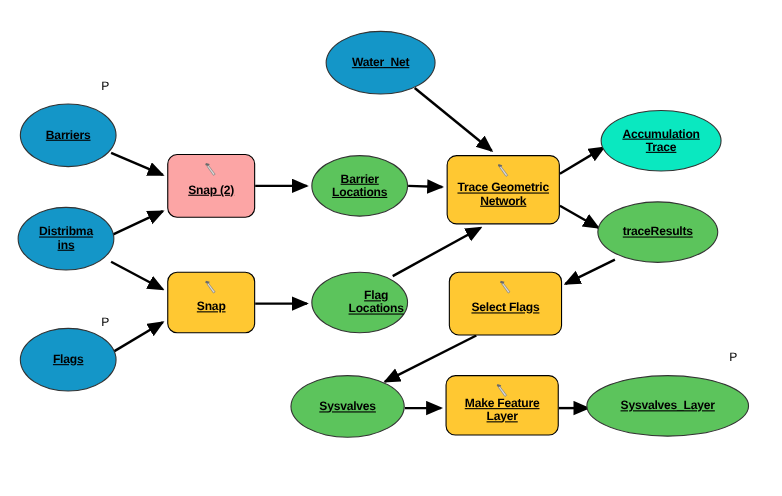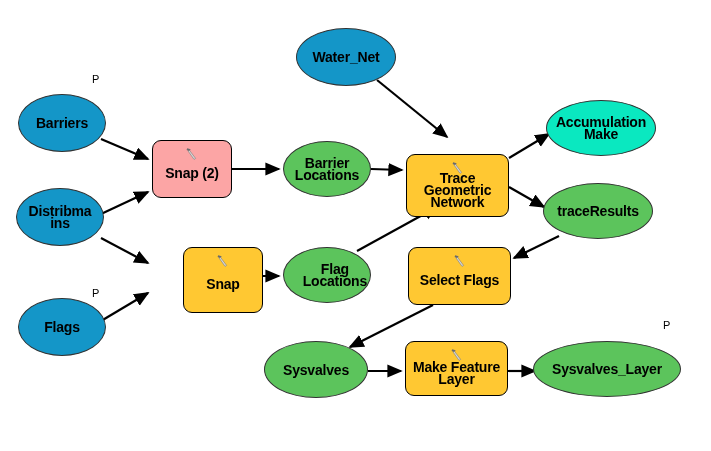--- a/index.html
+++ b/index.html
@@ -27,24 +27,25 @@
   }
   .node {
     position: absolute;
     display: flex;
     align-items: center;
     justify-content: center;
     text-align: center;
     box-sizing: border-box;
     font-family: "Liberation Sans", sans-serif;
     font-weight: bold;
-    font-size: 14px;
+    font-size: 11px;
     line-height: 12px;
     color: #000000;
     letter-spacing: -0.2px;
+    text-decoration: underline;
   }
   .node-oval {
     border: 1px solid #333333;
     border-radius: 50%;
   }
   .node-tool {
     border: 1.6px solid #000000;
     border-radius: 9px;
     padding-top: 8px;
   }
@@ -118,50 +119,50 @@
   </div>
 
   <div class="node node-tool" style="left:152px;top:140px;width:80px;height:58px;background:#fca5a5;">
     <svg class="tool-icon" viewBox="0 0 16 16" xmlns="http://www.w3.org/2000/svg">
       <path d="M3.2 2.2 L6.6 3.2 L5.6 5.4 L2.6 4.0 Z" fill="#6a6a6a"></path>
       <path d="M5.4 4.2 L11.6 12.4 L10.0 13.4 L4.2 5.2 Z" fill="#d8d8d8" stroke="#7a7a7a" stroke-width="0.6"></path>
     </svg>
     <span class="node-label">Snap (2)</span>
   </div>
 
-  <div class="node node-tool" style="left:152px;top:247px;width:80px;height:66px;background:#ffc832;margin-left:31px;">
+  <div class="node node-tool" style="left:152px;top:247px;width:80px;height:56px;background:#ffc832;">
     <svg class="tool-icon" viewBox="0 0 16 16" xmlns="http://www.w3.org/2000/svg">
       <path d="M3.2 2.2 L6.6 3.2 L5.6 5.4 L2.6 4.0 Z" fill="#6a6a6a"></path>
       <path d="M5.4 4.2 L11.6 12.4 L10.0 13.4 L4.2 5.2 Z" fill="#d8d8d8" stroke="#7a7a7a" stroke-width="0.6"></path>
     </svg>
     <span class="node-label">Snap</span>
   </div>
 
   <div class="node node-oval" style="left:283px;top:141px;width:88px;height:56px;background:#5cc45c;">
     <span class="node-label">Barrier
 Locations</span>
   </div>
 
   <div class="node node-oval" style="left:283px;top:247px;width:88px;height:56px;background:#5cc45c;justify-content:flex-end;">
     <span class="node-label">Flag
 Locations</span>
   </div>
 
-  <div class="node node-tool" style="left:406px;top:141px;width:103px;height:63px;background:#ffc832;margin-top:13px;">
+  <div class="node node-tool" style="left:406px;top:141px;width:103px;height:63px;background:#ffc832;">
     <svg class="tool-icon" viewBox="0 0 16 16" xmlns="http://www.w3.org/2000/svg">
       <path d="M3.2 2.2 L6.6 3.2 L5.6 5.4 L2.6 4.0 Z" fill="#6a6a6a"></path>
       <path d="M5.4 4.2 L11.6 12.4 L10.0 13.4 L4.2 5.2 Z" fill="#d8d8d8" stroke="#7a7a7a" stroke-width="0.6"></path>
     </svg>
     <span class="node-label">Trace Geometric
 Network</span>
   </div>
 
   <div class="node node-oval" style="left:546px;top:100px;width:110px;height:56px;background:#0ae8c0;">
     <span class="node-label">Accumulation
-Make</span>
+Trace</span>
   </div>
 
   <div class="node node-oval" style="left:543px;top:183px;width:110px;height:56px;background:#5cc45c;">
     <span class="node-label">traceResults</span>
   </div>
 
   <div class="node node-tool" style="left:408px;top:247px;width:103px;height:58px;background:#ffc832;">
     <svg class="tool-icon" viewBox="0 0 16 16" xmlns="http://www.w3.org/2000/svg">
       <path d="M3.2 2.2 L6.6 3.2 L5.6 5.4 L2.6 4.0 Z" fill="#6a6a6a"></path>
       <path d="M5.4 4.2 L11.6 12.4 L10.0 13.4 L4.2 5.2 Z" fill="#d8d8d8" stroke="#7a7a7a" stroke-width="0.6"></path>

